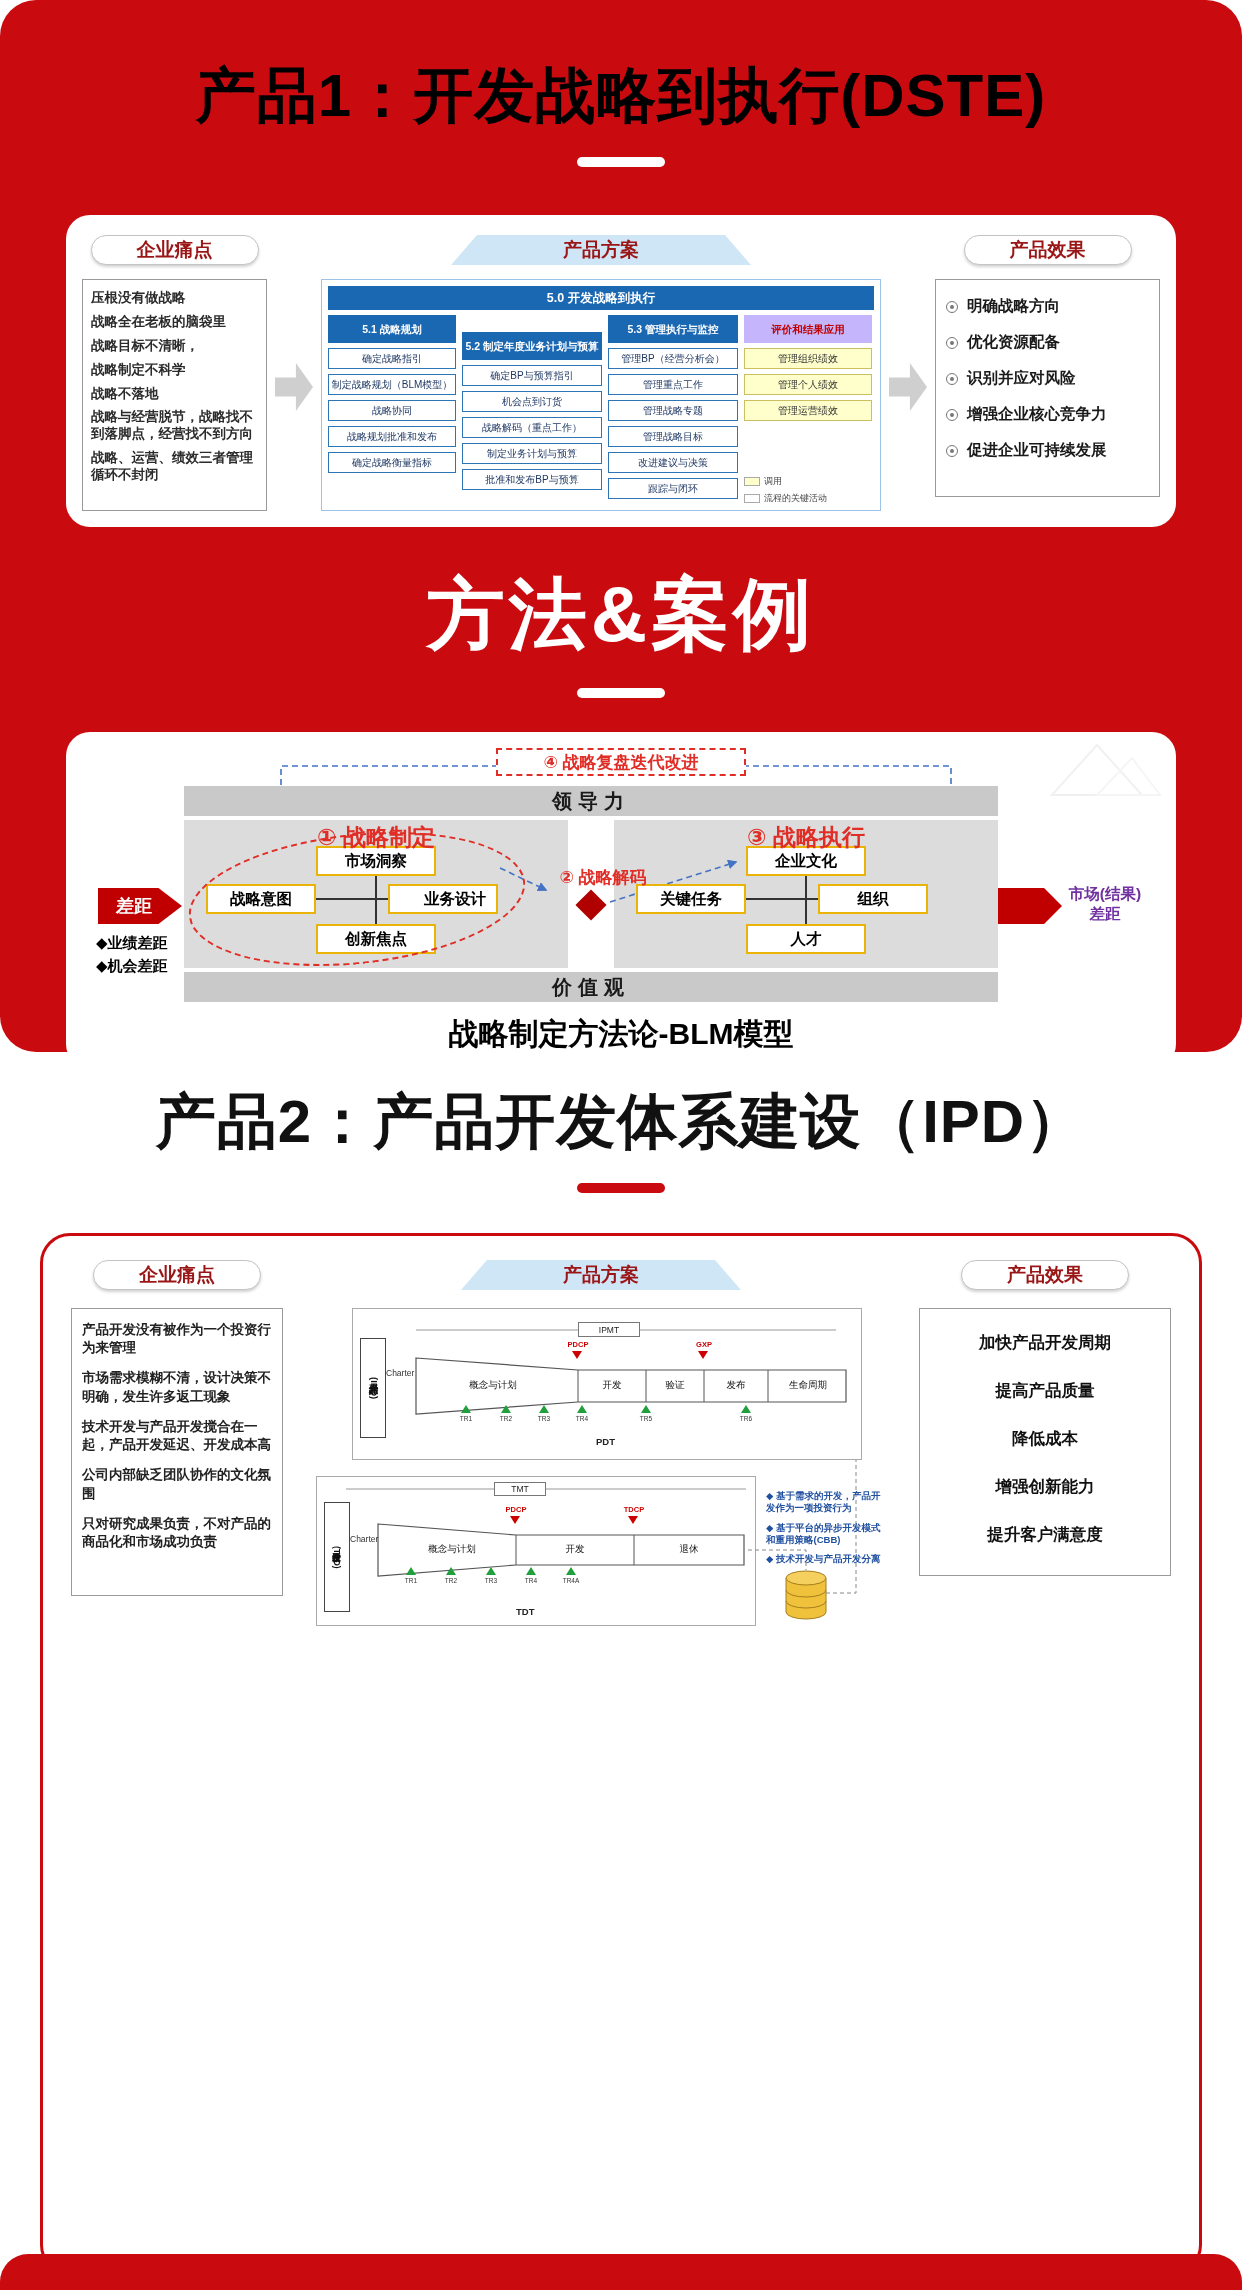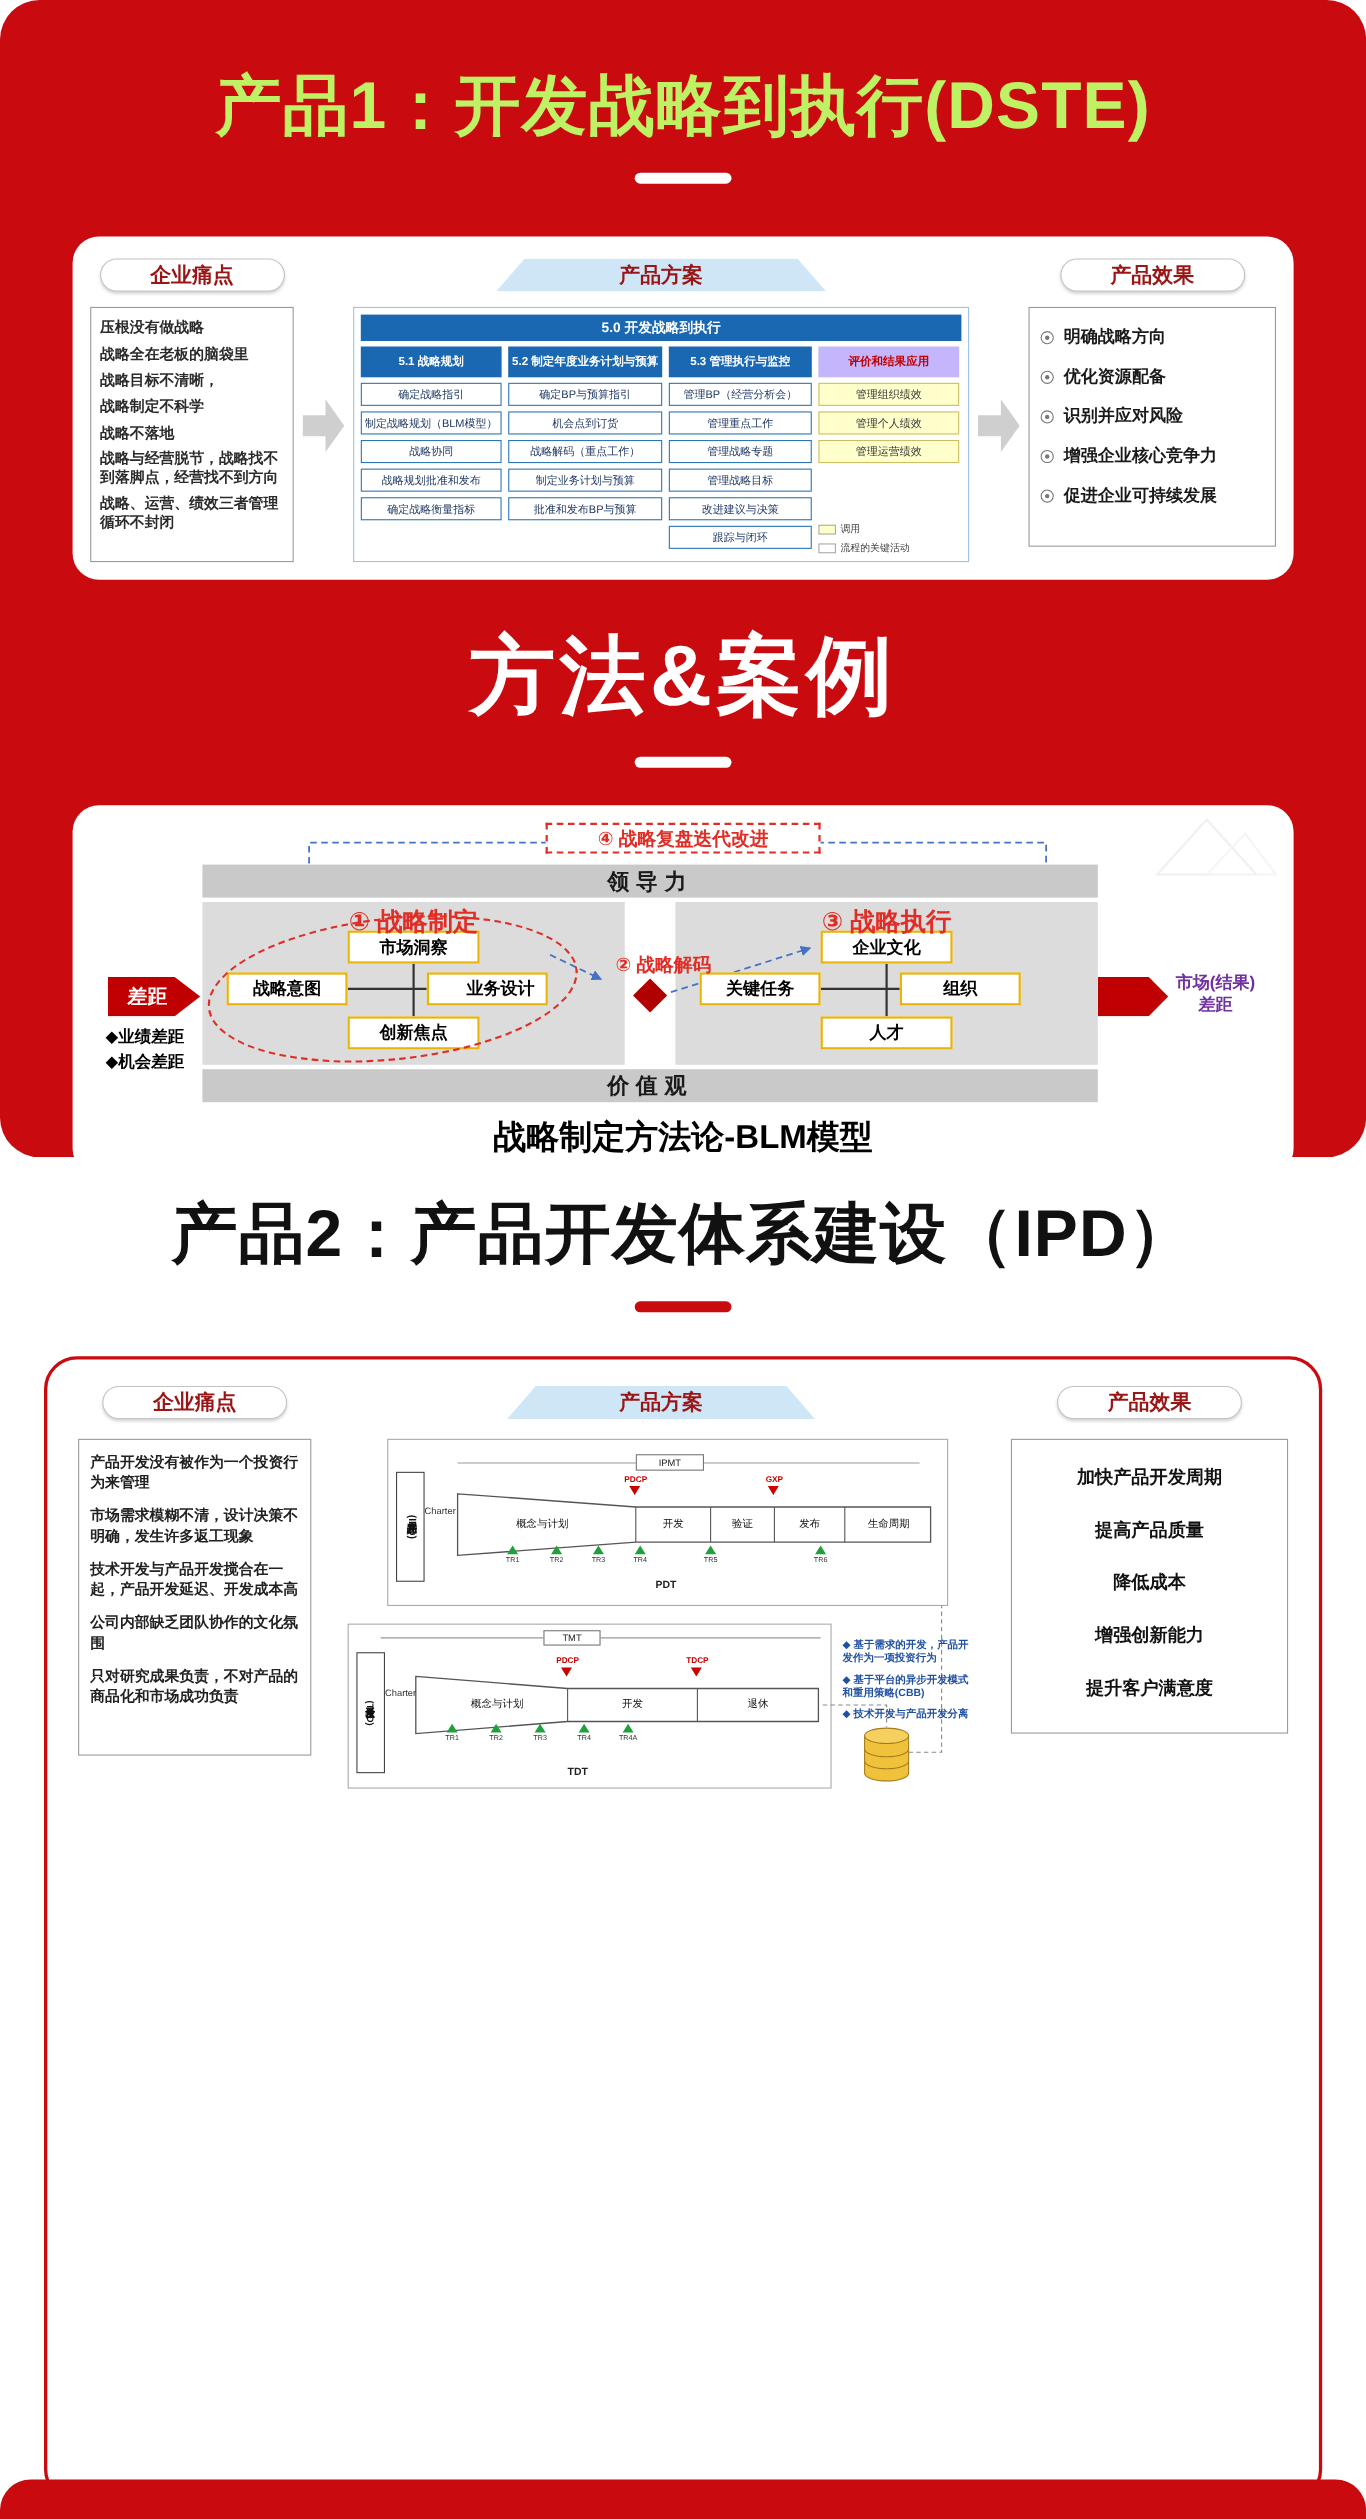--- a/index.html
+++ b/index.html
@@ -7,21 +7,21 @@
     --blue:#1a67b2; --cellblue:#2e75b6; --lightblue:#cfe6f7;
     --yellow:#ffffcc; --purple:#7030a0; --gray:#c9c9c9; --panel:#dcdcdc;
   }
   *{box-sizing:border-box;margin:0;padding:0;}
   body{width:1242px;font-family:"Liberation Sans","DejaVu Sans",sans-serif;background:#fff;}
   .page{position:relative;width:1242px;height:2290px;background:#fff;overflow:hidden;}
 
   
   .red-top{position:absolute;left:0;top:0;width:1242px;height:1052px;background:var(--red);border-radius:36px;}
   .big-title{text-align:center;font-weight:900;letter-spacing:1px;}
-  .title-white{color:#bef264;font-size:60px;padding-top:56px;}
+  .title-white{color:#000000;font-size:60px;padding-top:56px;}
   .method-title{color:#fff;font-size:78px;letter-spacing:4px;margin-top:36px;}
   .title-dark{color:#111;font-size:60px;padding-top:30px;}
   .bar{width:88px;height:10px;border-radius:5px;margin:20px auto 0;}
   .white-bar{background:#fff;}
   .red-bar{background:var(--red);}
 
   .card{background:#fff;border-radius:24px;}
   .dste-card{margin:48px 66px 0;height:312px;display:flex;justify-content:space-between;padding:20px 16px 0;}
   .colwrap{display:flex;flex-direction:column;}
   .pill{width:168px;height:30px;margin:0 auto;border:1px solid #c4c4c4;border-radius:16px;
@@ -40,21 +40,21 @@
   .fx-icon{width:12px;height:12px;border:1.5px solid #777;border-radius:50%;flex:none;position:relative;}
   .fx-icon::after{content:"";position:absolute;left:3px;top:3px;width:4px;height:4px;border-radius:50%;background:#777;}
   .fx-row span:last-child{font-size:15.5px;font-weight:bold;color:#1a1a1a;}
 
   
   .scheme{margin-top:14px;border:1px solid #9dc3e6;padding:6px;height:232px;}
   .scheme-main{height:24px;background:var(--blue);color:#fff;font-size:12.5px;font-weight:bold;
         display:flex;align-items:center;justify-content:center;}
   .scheme-cols{display:flex;gap:6px;margin-top:5px;height:192px;}
   .scol{display:flex;flex-direction:column;}
-  .c1{width:128px;} .c2{width:140px;} .c3{width:130px;} .c4{width:128px;}
+  .c1{width:128px;} .c2{width:140px;justify-content:center;} .c3{width:130px;} .c4{width:128px;}
   .shead{height:28px;background:var(--blue);color:#fff;font-size:10.5px;font-weight:bold;line-height:1.15;
         display:flex;align-items:center;justify-content:center;text-align:center;padding:0 2px;}
   .shead.ylw{background:#c4b5fd;color:#c00000;}
   .scell{height:21px;margin-top:5px;border:1px solid var(--cellblue);font-size:10px;color:#1f3864;
         display:flex;align-items:center;justify-content:center;text-align:center;padding:0 1px;background:#fff;}
   .scell.ylw{background:var(--yellow);border-color:#cbbf62;color:#333;}
   .legend{margin-top:auto;padding-bottom:2px;}
   .lrow{display:flex;align-items:center;gap:4px;margin-top:4px;}
   .swatch{width:16px;height:9px;border:1px solid #aaa;flex:none;}
   .ysw{background:var(--yellow);} .wsw{background:#fff;}

